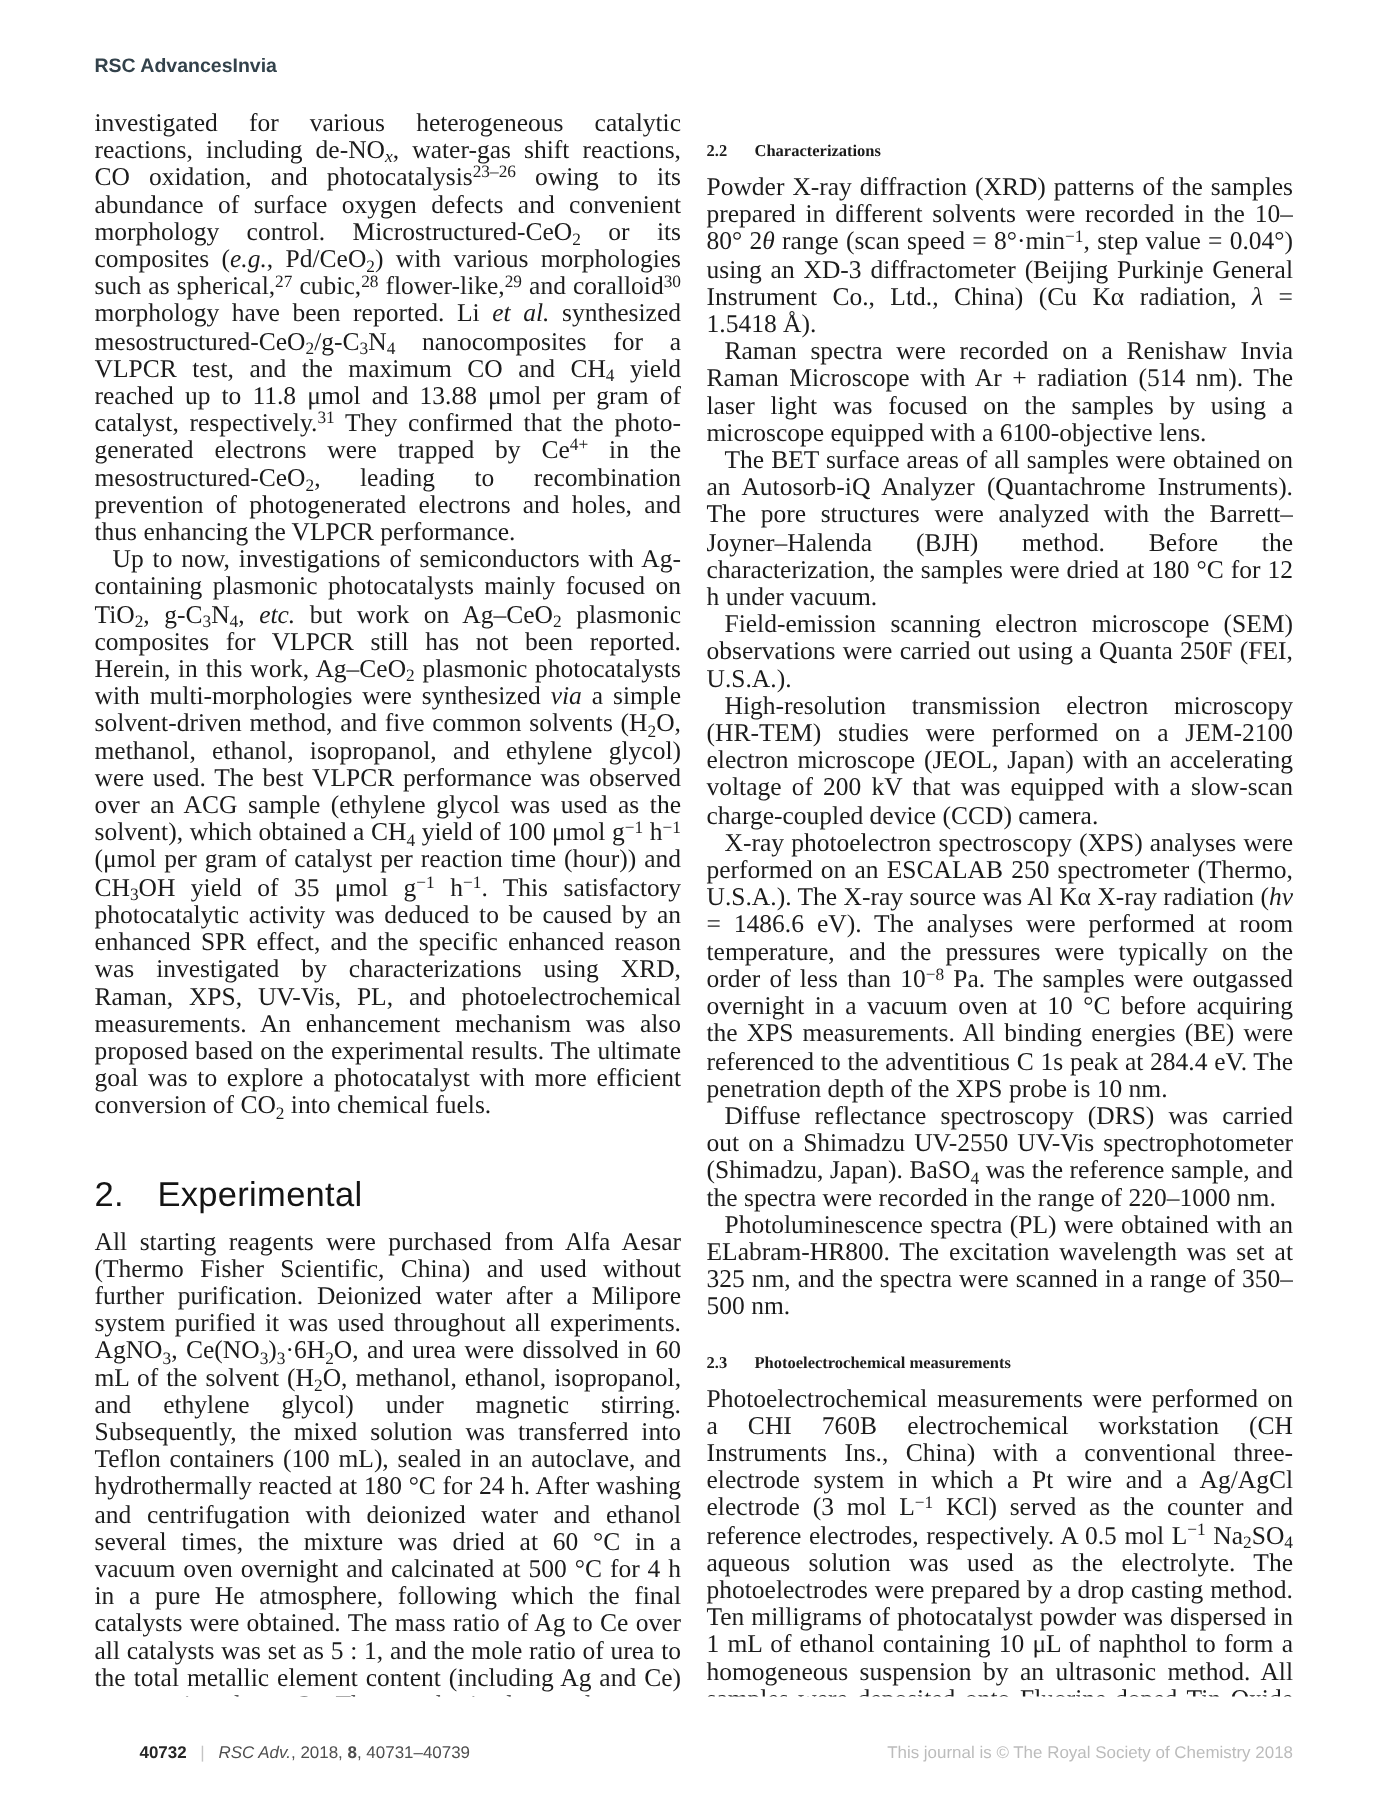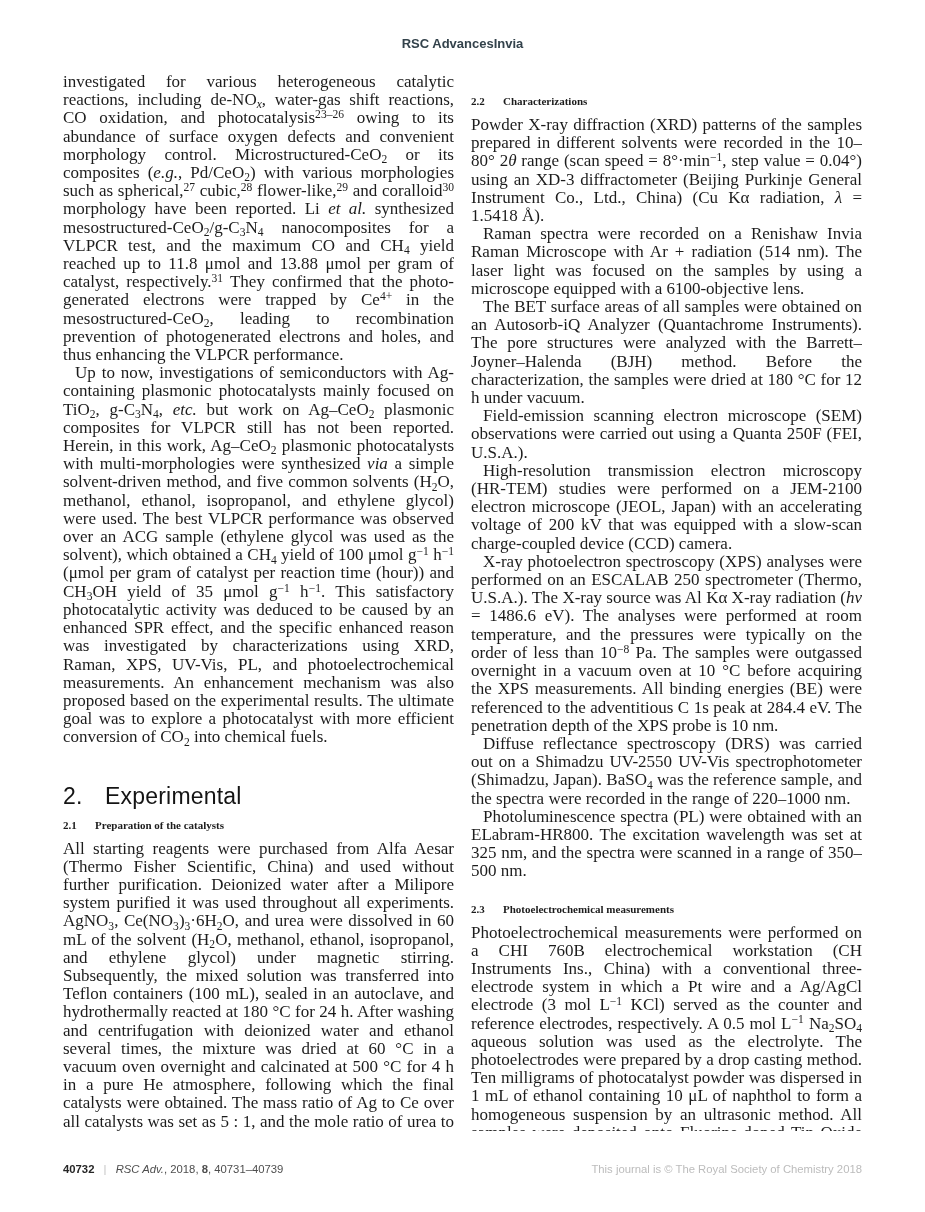--- a/index.html
+++ b/index.html
@@ -9,21 +9,21 @@
     position: relative;
     font-family: "Liberation Serif", "DejaVu Serif", serif;
     overflow: hidden;
   }
   .page {
     position: absolute; inset: 0;
     padding: 36px 63px 0 63px;
     box-sizing: border-box;
   }
   .page-header {
-    display: flex; justify-content: center; align-items: baseline;
+    display: flex; justify-content: flex-start; align-items: baseline;
     font-family: "Liberation Sans", sans-serif;
     font-size: 13px; font-weight: 700;
     color: #33424b;
   }
   .columns {
     display: flex; gap: 17px;
     margin-top: 22px;
     height: 1058px;
     overflow: hidden;
   }
@@ -61,21 +61,21 @@
     color: #1c1c1c;
   }
   .sub-num { width: 32px; flex: none; }
   .mt { margin-top: 22px; }
   .page-footer {
     position: absolute; left: 63px; right: 63px; top: 1163px;
     display: flex; justify-content: space-between; align-items: baseline;
     font-family: "Liberation Sans", sans-serif;
     font-size: 11.3px;
   }
-  .footer-left { color: #4e4e4e; }
+  .footer-left { color: #4e4e4e; margin-left: 30px; }
   .footer-left .page-num { font-weight: 700; color: #262626; }
   .footer-left .pipe { color: #c4c4c4; padding: 0 6px; }
   .footer-right { color: #bcbcbc; }
 </style>
 </head>
 <body>
 
 <div class="page">
 
   <header class="page-header">
@@ -85,24 +85,20 @@
 
   <main class="columns">
 
     <section class="col">
       <p class="body-text">investigated for various heterogeneous catalytic reactions, including de-NO<sub><i>x</i></sub>, water-gas shift reactions, CO oxidation, and photocatalysis<sup>23–26</sup> owing to its abundance of surface oxygen defects and convenient morphology control. Microstructured-CeO<sub>2</sub> or its composites (<i>e.g.</i>, Pd/CeO<sub>2</sub>) with various morphologies such as spherical,<sup>27</sup> cubic,<sup>28</sup> flower-like,<sup>29</sup> and coralloid<sup>30</sup> morphology have been reported. Li <i>et al.</i> synthesized mesostructured-CeO<sub>2</sub>/g-C<sub>3</sub>N<sub>4</sub> nanocomposites for a VLPCR test, and the maximum CO and CH<sub>4</sub> yield reached up to 11.8 μmol and 13.88 μmol per gram of catalyst, respectively.<sup>31</sup> They confirmed that the photo-generated electrons were trapped by Ce<sup>4+</sup> in the mesostructured-CeO<sub>2</sub>, leading to recombination prevention of photogenerated electrons and holes, and thus enhancing the VLPCR performance.</p>
       <p class="body-text indent">Up to now, investigations of semiconductors with Ag-containing plasmonic photocatalysts mainly focused on TiO<sub>2</sub>, g-C<sub>3</sub>N<sub>4</sub>, <i>etc.</i> but work on Ag–CeO<sub>2</sub> plasmonic composites for VLPCR still has not been reported. Herein, in this work, Ag–CeO<sub>2</sub> plasmonic photocatalysts with multi-morphologies were synthesized <i>via</i> a simple solvent-driven method, and five common solvents (H<sub>2</sub>O, methanol, ethanol, isopropanol, and ethylene glycol) were used. The best VLPCR performance was observed over an ACG sample (ethylene glycol was used as the solvent), which obtained a CH<sub>4</sub> yield of 100 μmol g<sup>−1</sup> h<sup>−1</sup> (μmol per gram of catalyst per reaction time (hour)) and CH<sub>3</sub>OH yield of 35 μmol g<sup>−1</sup> h<sup>−1</sup>. This satisfactory photocatalytic activity was deduced to be caused by an enhanced SPR effect, and the specific enhanced reason was investigated by characterizations using XRD, Raman, XPS, UV-Vis, PL, and photoelectrochemical measurements. An enhancement mechanism was also proposed based on the experimental results. The ultimate goal was to explore a photocatalyst with more efficient conversion of CO<sub>2</sub> into chemical fuels.</p>
       <h2 class="section-heading">
         <span class="sec-num">2.</span>
         <span>Experimental</span>
       </h2>
-      <h3 class="sub-heading">
-        <span class="sub-num">2.1</span>
-        <span>Preparation of the catalysts</span>
-      </h3>
       <p class="body-text">All starting reagents were purchased from Alfa Aesar (Thermo Fisher Scientific, China) and used without further purification. Deionized water after a Milipore system purified it was used throughout all experiments. AgNO<sub>3</sub>, Ce(NO<sub>3</sub>)<sub>3</sub>·6H<sub>2</sub>O, and urea were dissolved in 60 mL of the solvent (H<sub>2</sub>O, methanol, ethanol, isopropanol, and ethylene glycol) under magnetic stirring. Subsequently, the mixed solution was transferred into Teflon containers (100 mL), sealed in an autoclave, and hydrothermally reacted at 180 °C for 24 h. After washing and centrifugation with deionized water and ethanol several times, the mixture was dried at 60 °C in a vacuum oven overnight and calcinated at 500 °C for 4 h in a pure He atmosphere, following which the final catalysts were obtained. The mass ratio of Ag to Ce over all catalysts was set as 5 : 1, and the mole ratio of urea to the total metallic element content (including Ag and Ce) was assigned as 3. The synthesized samples were denoted as ACH, ACM, ACE, ACI, and ACG separately, representing the solvents of H<sub>2</sub>O,</p>
     </section>
 
     <section class="col">
       <h3 class="sub-heading mt">
         <span class="sub-num">2.2</span>
         <span>Characterizations</span>
       </h3>
       <p class="body-text">Powder X-ray diffraction (XRD) patterns of the samples prepared in different solvents were recorded in the 10–80° 2<i>θ</i> range (scan speed = 8°·min<sup>−1</sup>, step value = 0.04°) using an XD-3 diffractometer (Beijing Purkinje General Instrument Co., Ltd., China) (Cu Kα radiation, <i>λ</i> = 1.5418 Å).</p>
       <p class="body-text indent">Raman spectra were recorded on a Renishaw Invia Raman Microscope with Ar + radiation (514 nm). The laser light was focused on the samples by using a microscope equipped with a 6100-objective lens.</p>

